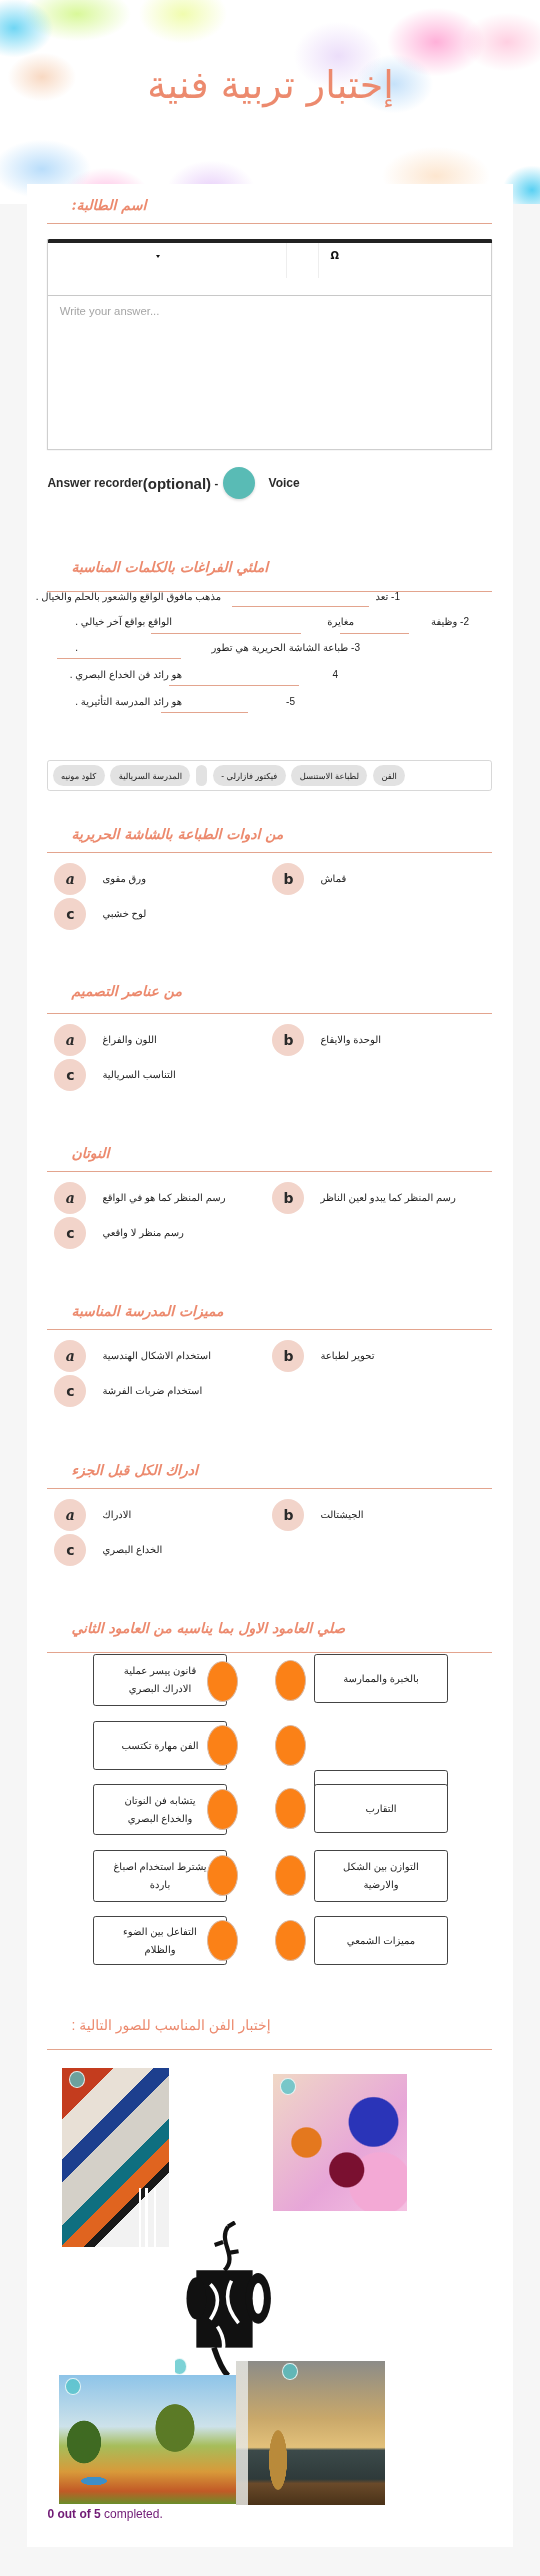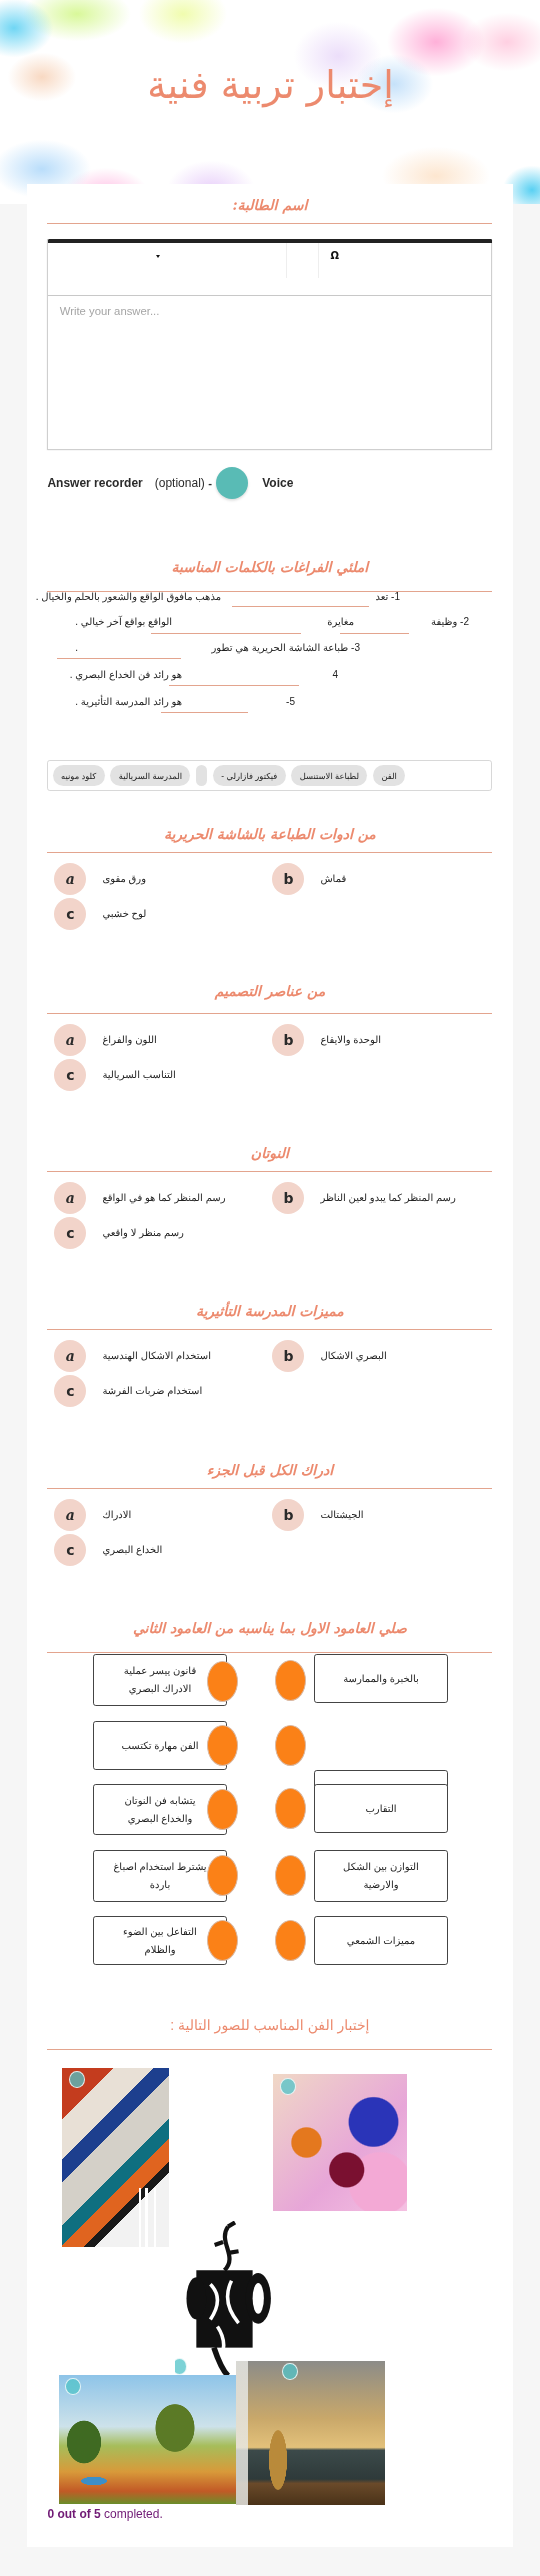--- a/index.html
+++ b/index.html
@@ -29,38 +29,38 @@
     font-family: "DejaVu Sans", sans-serif; font-size: 38px; color: #ec8a6e; direction: rtl;
   }
 
   .card {
     position: absolute; left: 27px; top: 184px; width: 486px; height: 2363px; background: #fff;
   }
   .inner { position: absolute; left: 20.4px; width: 445px; }
 
   .q-title {
     font-family: "DejaVu Serif", serif; font-style: italic; font-weight: bold;
-    color: #ec8a6e; font-size: 14px; direction: rtl; text-align: center;
+    color: #ec8a6e; font-size: 14px; direction: rtl; text-align: left; margin-left: 24px;
   }
   .q-rule { height: 0.7px; background: #e3a48e; margin-top: 10px; }
 
   
   .editor { position: absolute; left: 20.4px; top: 55px; width: 445px; height: 211px; border: 0.7px solid #cfcfcf; border-top: none; box-shadow: 0 0.7px 1.4px rgba(0,0,0,0.12); }
   .editor-bar { height: 3.5px; background: #222; border-radius: 1.4px 1.4px 0 0; margin-left: -0.7px; margin-right: -0.7px; }
   .toolbar { height: 53px; border-bottom: 1.4px solid #c8c8c8; position: relative; }
   .tb-dropdown { position: absolute; left: 0; top: 0; width: 239px; height: 35px; border-right: 0.7px solid #eee; }
   .tb-caret { position: absolute; left: 108px; top: 12px; width: 0; height: 0; border-left: 2.8px solid transparent; border-right: 2.8px solid transparent; border-top: 3.5px solid #111; }
   .tb-blank { position: absolute; left: 239px; top: 0; width: 32px; height: 35px; border-right: 0.7px solid #eee; }
   .tb-omega { position: absolute; left: 282px; top: 7px; font-size: 10px; font-weight: bold; color: #111; }
   .answer-area { position: absolute; left: 0; top: 56px; width: 444px; height: 151px; padding: 10px 11.3px; border: none; outline: none; resize: none; font-family: "Liberation Sans", sans-serif; font-size: 11.3px; color: #333; background: transparent; }
   .answer-area::placeholder { color: #a5a5a5; }
 
   .recorder { position: absolute; left: 20.4px; top: 282px; height: 34px; display: flex; align-items: center; font-family: "Liberation Sans", sans-serif; color: #2b2b2b; }
   .rec-label { font-size: 12px; font-weight: bold; }
-  .rec-opt { font-size: 12px; font-weight: normal; margin-left: 12px; }
+  .rec-opt { font-size: 15px; font-weight: bold; margin-left: 0; }
   .rec-dash { font-size: 11.3px; font-weight: bold; margin-left: 3.5px; }
   .rec-btn { width: 32px; height: 32px; border-radius: 50%; background: #59bbb5; margin-left: 4.2px; box-shadow: 0 1.4px 2.8px rgba(0,0,0,0.15); cursor: pointer; }
   .rec-voice { font-size: 12px; font-weight: bold; margin-left: 14px; }
 
   
   .fill-line { position: absolute; height: 21px; font-family: "Liberation Sans", sans-serif; font-size: 10px; color: #222; direction: rtl; white-space: nowrap; }
   .fill-line span { position: absolute; top: 0; }
   .blank { position: absolute; border-bottom: 0.7px solid #e3a48e; height: 15.5px; }
 
   .word-bank { position: absolute; left: 20.4px; top: 576px; width: 445px; height: 31px; border: 0.7px solid #d8d8d8; border-radius: 2.8px; display: flex; flex-direction: row-reverse; justify-content: flex-end; align-items: center; padding: 0 56px 0 4.2px; gap: 5.6px; }
@@ -210,30 +210,30 @@
           <span class="opt-text">رسم المنظر كما يبدو لعين الناظر</span>
         </div>
       <div class="opt" style="left:7px;top:35px;">
           <span class="opt-badge">c</span>
           <span class="opt-text">رسم منظر لا واقعي</span>
         </div>
     </div>
   </div>
 
   <div class="inner" style="top:1119px;">
-    <div class="q-title">مميزات المدرسة التأثيرية</div>
+    <div class="q-title">مميزات المدرسة المناسبة</div>
     <div class="q-rule"></div>
     <div class="mcq-opts">
       <div class="opt" style="left:7px;top:0;">
           <span class="opt-badge italic">a</span>
           <span class="opt-text">استخدام الاشكال الهندسية</span>
         </div>
       <div class="opt" style="left:225px;top:0;">
           <span class="opt-badge">b</span>
-          <span class="opt-text">البصري الاشكال</span>
+          <span class="opt-text">تحوير لطباعة</span>
         </div>
       <div class="opt" style="left:7px;top:35px;">
           <span class="opt-badge">c</span>
           <span class="opt-text">استخدام ضربات الفرشة</span>
         </div>
     </div>
   </div>
 
   <div class="inner" style="top:1278px;">
     <div class="q-title">ادراك الكل قبل الجزء</div>

